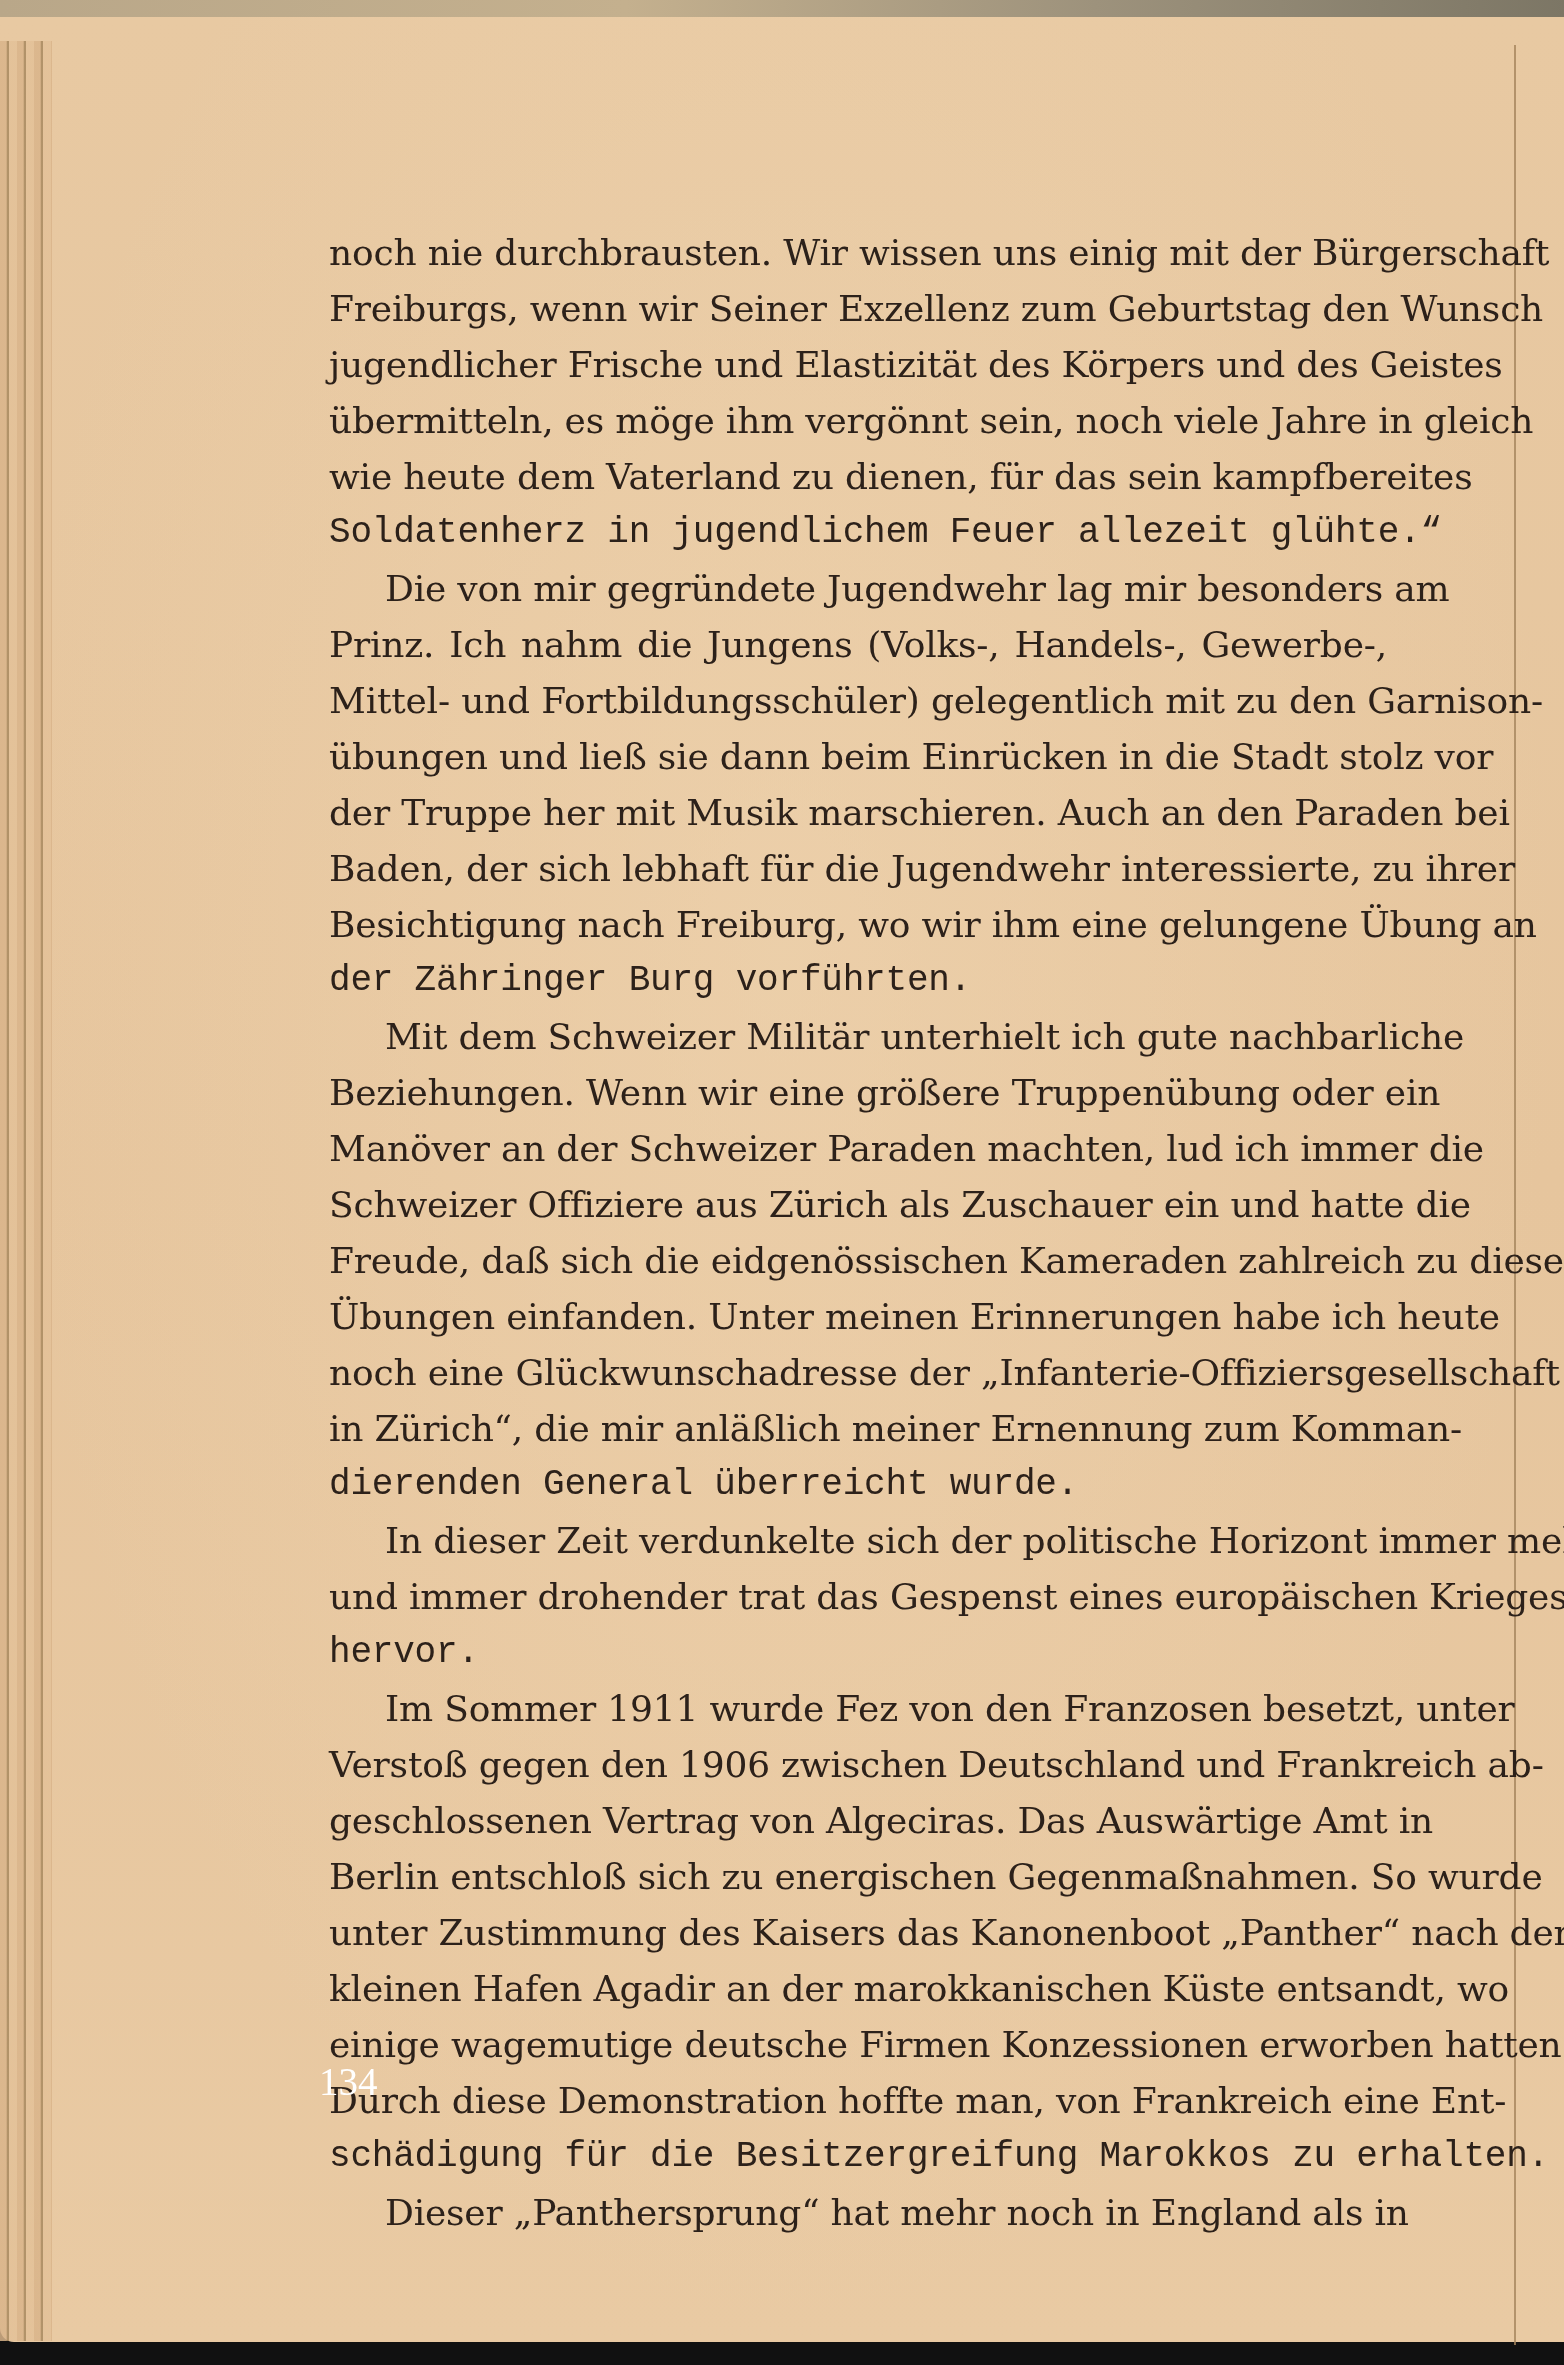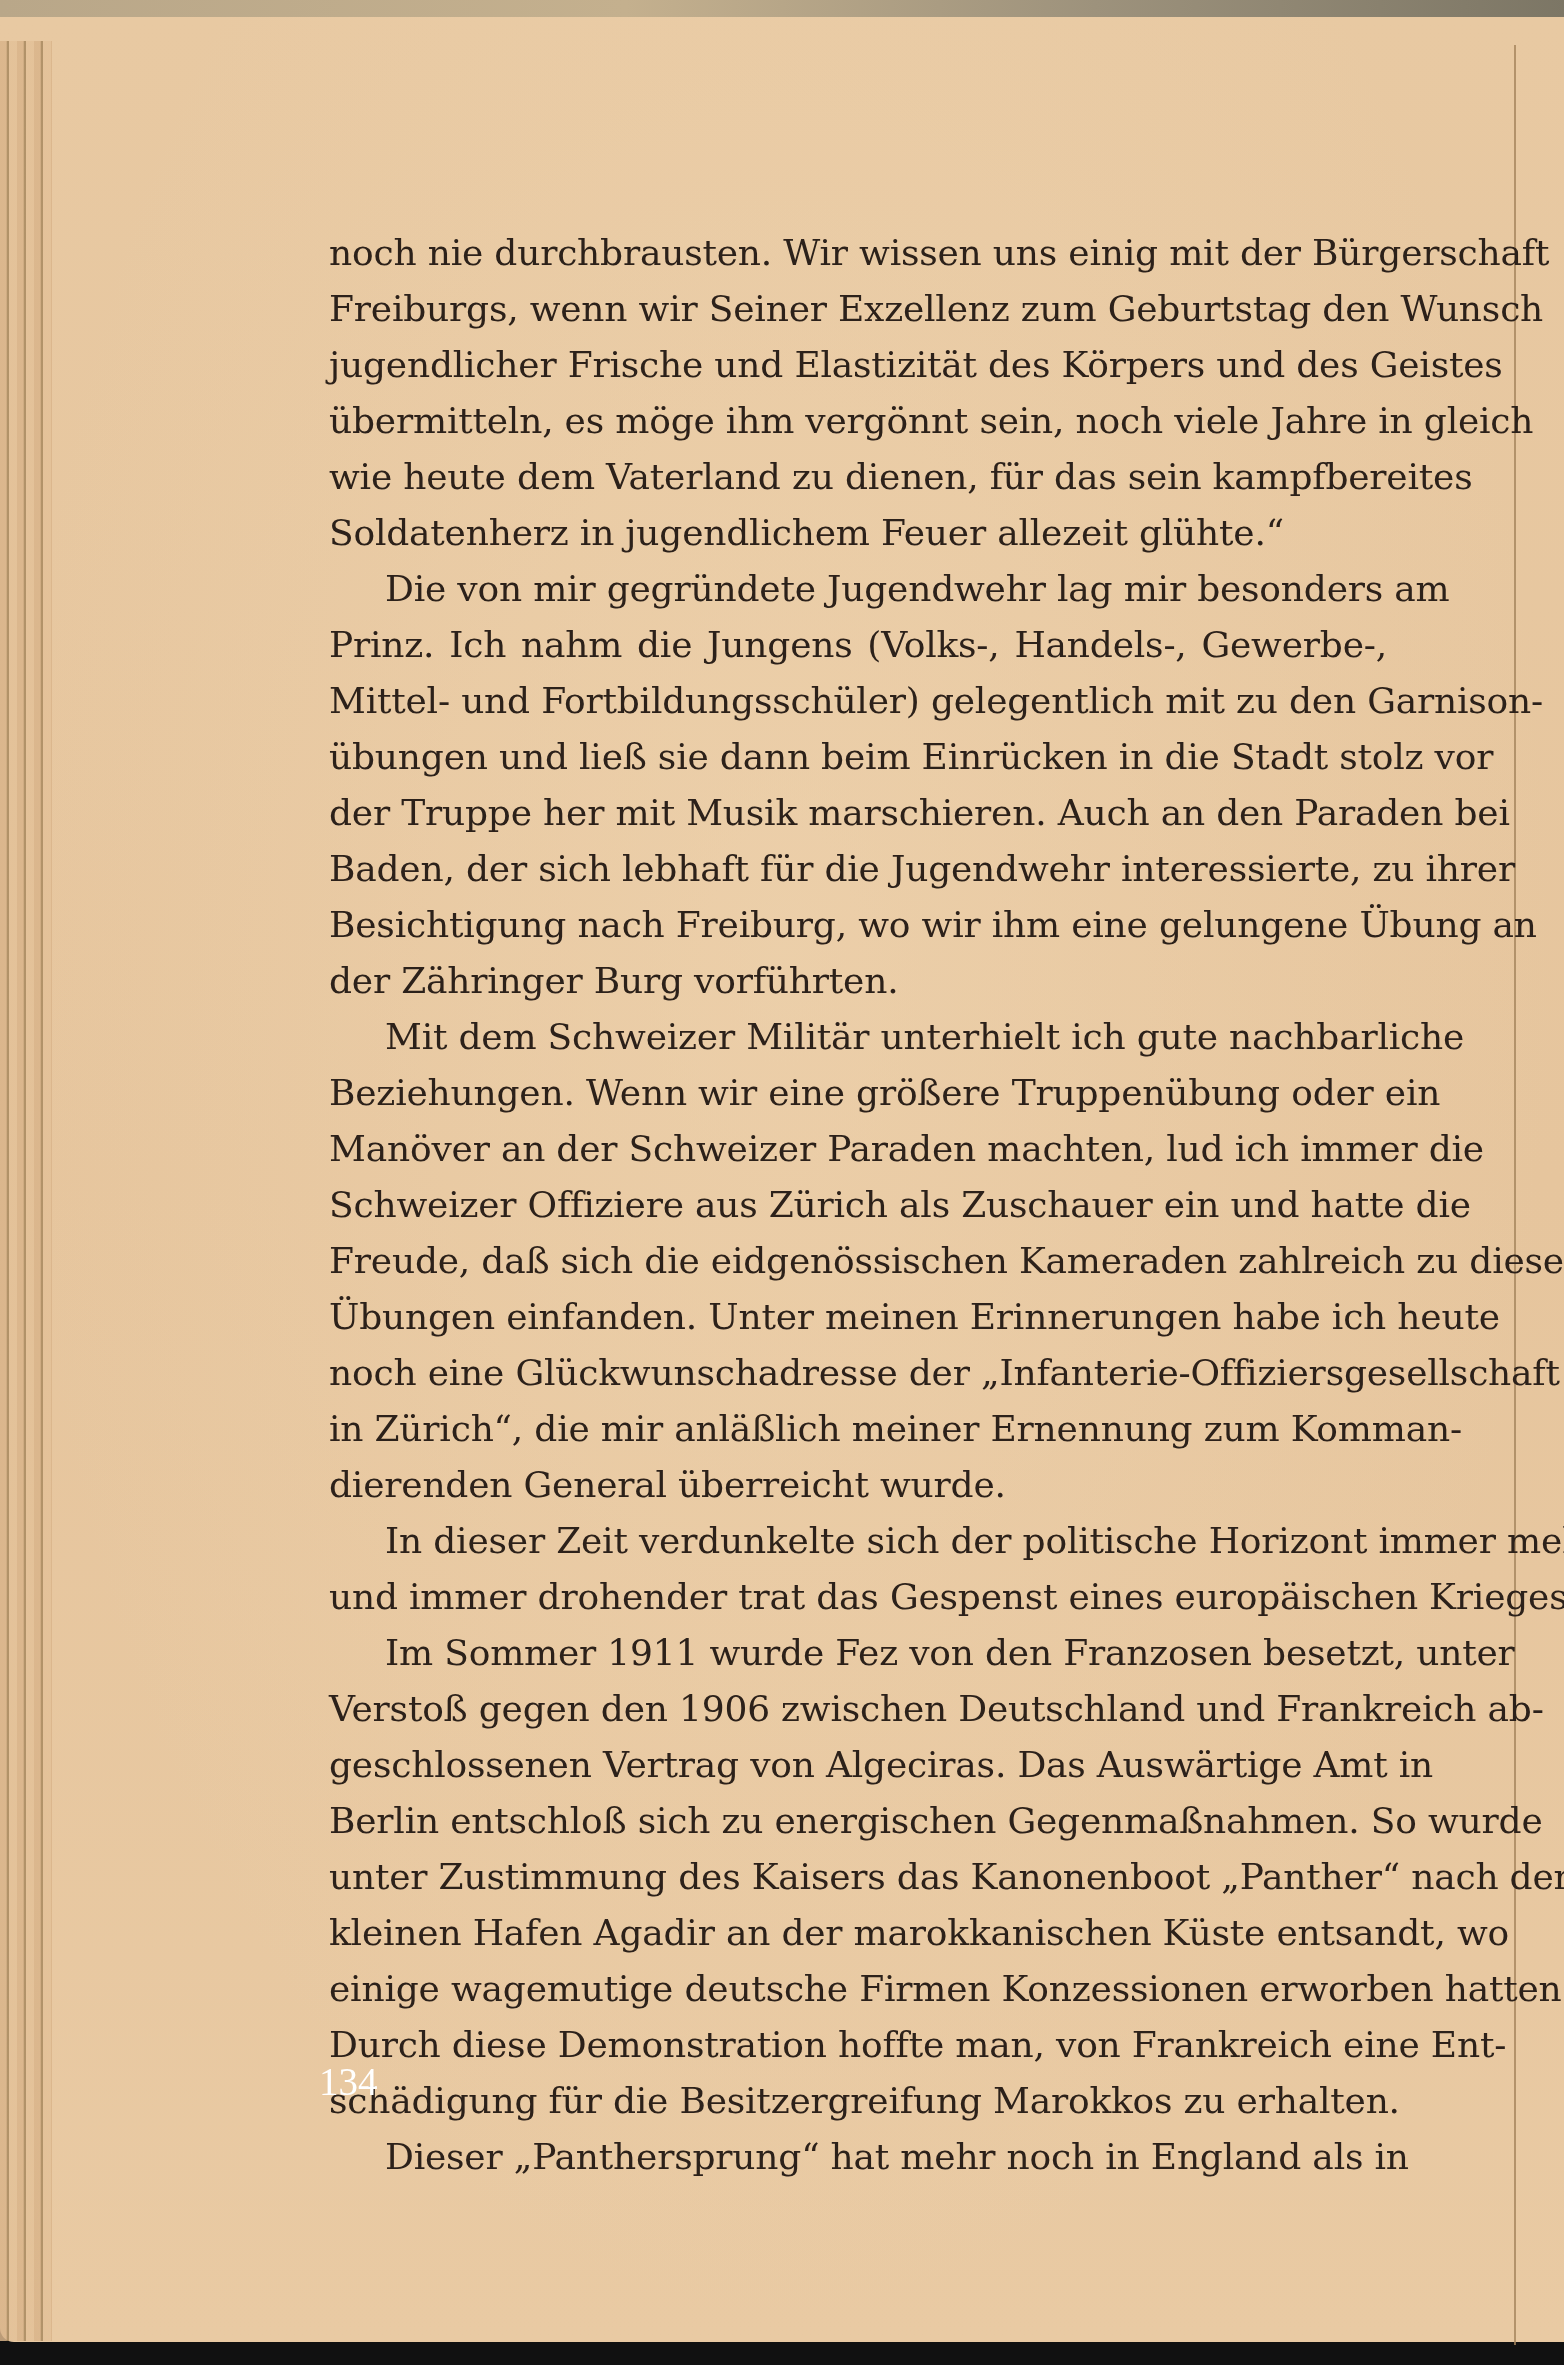--- a/index.html
+++ b/index.html
@@ -66,20 +66,21 @@
     }
     .line {
       display: block;
       text-align: justify;
       text-align-last: justify;
       white-space: nowrap;
       overflow: visible;
     }
     .line.last {
       text-align-last: left;
+      font-family: Liberation Mono, monospace;
     }
     .para.indent .line.first {
       text-indent: 56px;
     }
     .page-number {
       position: absolute;
       left: 319px; top: 2059px;
       font-family: "Liberation Serif", serif;
       font-size: 39px;
       color: #ffffff;
@@ -125,20 +126,21 @@
       <span class="line">Freude, daß sich die eidgenössischen Kameraden zahlreich zu diesen</span>
       <span class="line">Übungen einfanden. Unter meinen Erinnerungen habe ich heute</span>
       <span class="line">noch eine Glückwunschadresse der „Infanterie-Offiziersgesellschaft</span>
       <span class="line">in Zürich“, die mir anläßlich meiner Ernennung zum Komman-</span>
       <span class="line last">dierenden General überreicht wurde.</span>
     </p>
 
     <p class="para indent">
       <span class="line first">In dieser Zeit verdunkelte sich der politische Horizont immer mehr,</span>
       <span class="line">und immer drohender trat das Gespenst eines europäischen Krieges</span>
+      <span class="line last">hervor.</span>
     </p>
 
     <p class="para indent">
       <span class="line first">Im Sommer 1911 wurde Fez von den Franzosen besetzt, unter</span>
       <span class="line">Verstoß gegen den 1906 zwischen Deutschland und Frankreich ab-</span>
       <span class="line">geschlossenen Vertrag von Algeciras. Das Auswärtige Amt in</span>
       <span class="line">Berlin entschloß sich zu energischen Gegenmaßnahmen. So wurde</span>
       <span class="line">unter Zustimmung des Kaisers das Kanonenboot „Panther“ nach dem</span>
       <span class="line">kleinen Hafen Agadir an der marokkanischen Küste entsandt, wo</span>
       <span class="line">einige wagemutige deutsche Firmen Konzessionen erworben hatten.</span>

